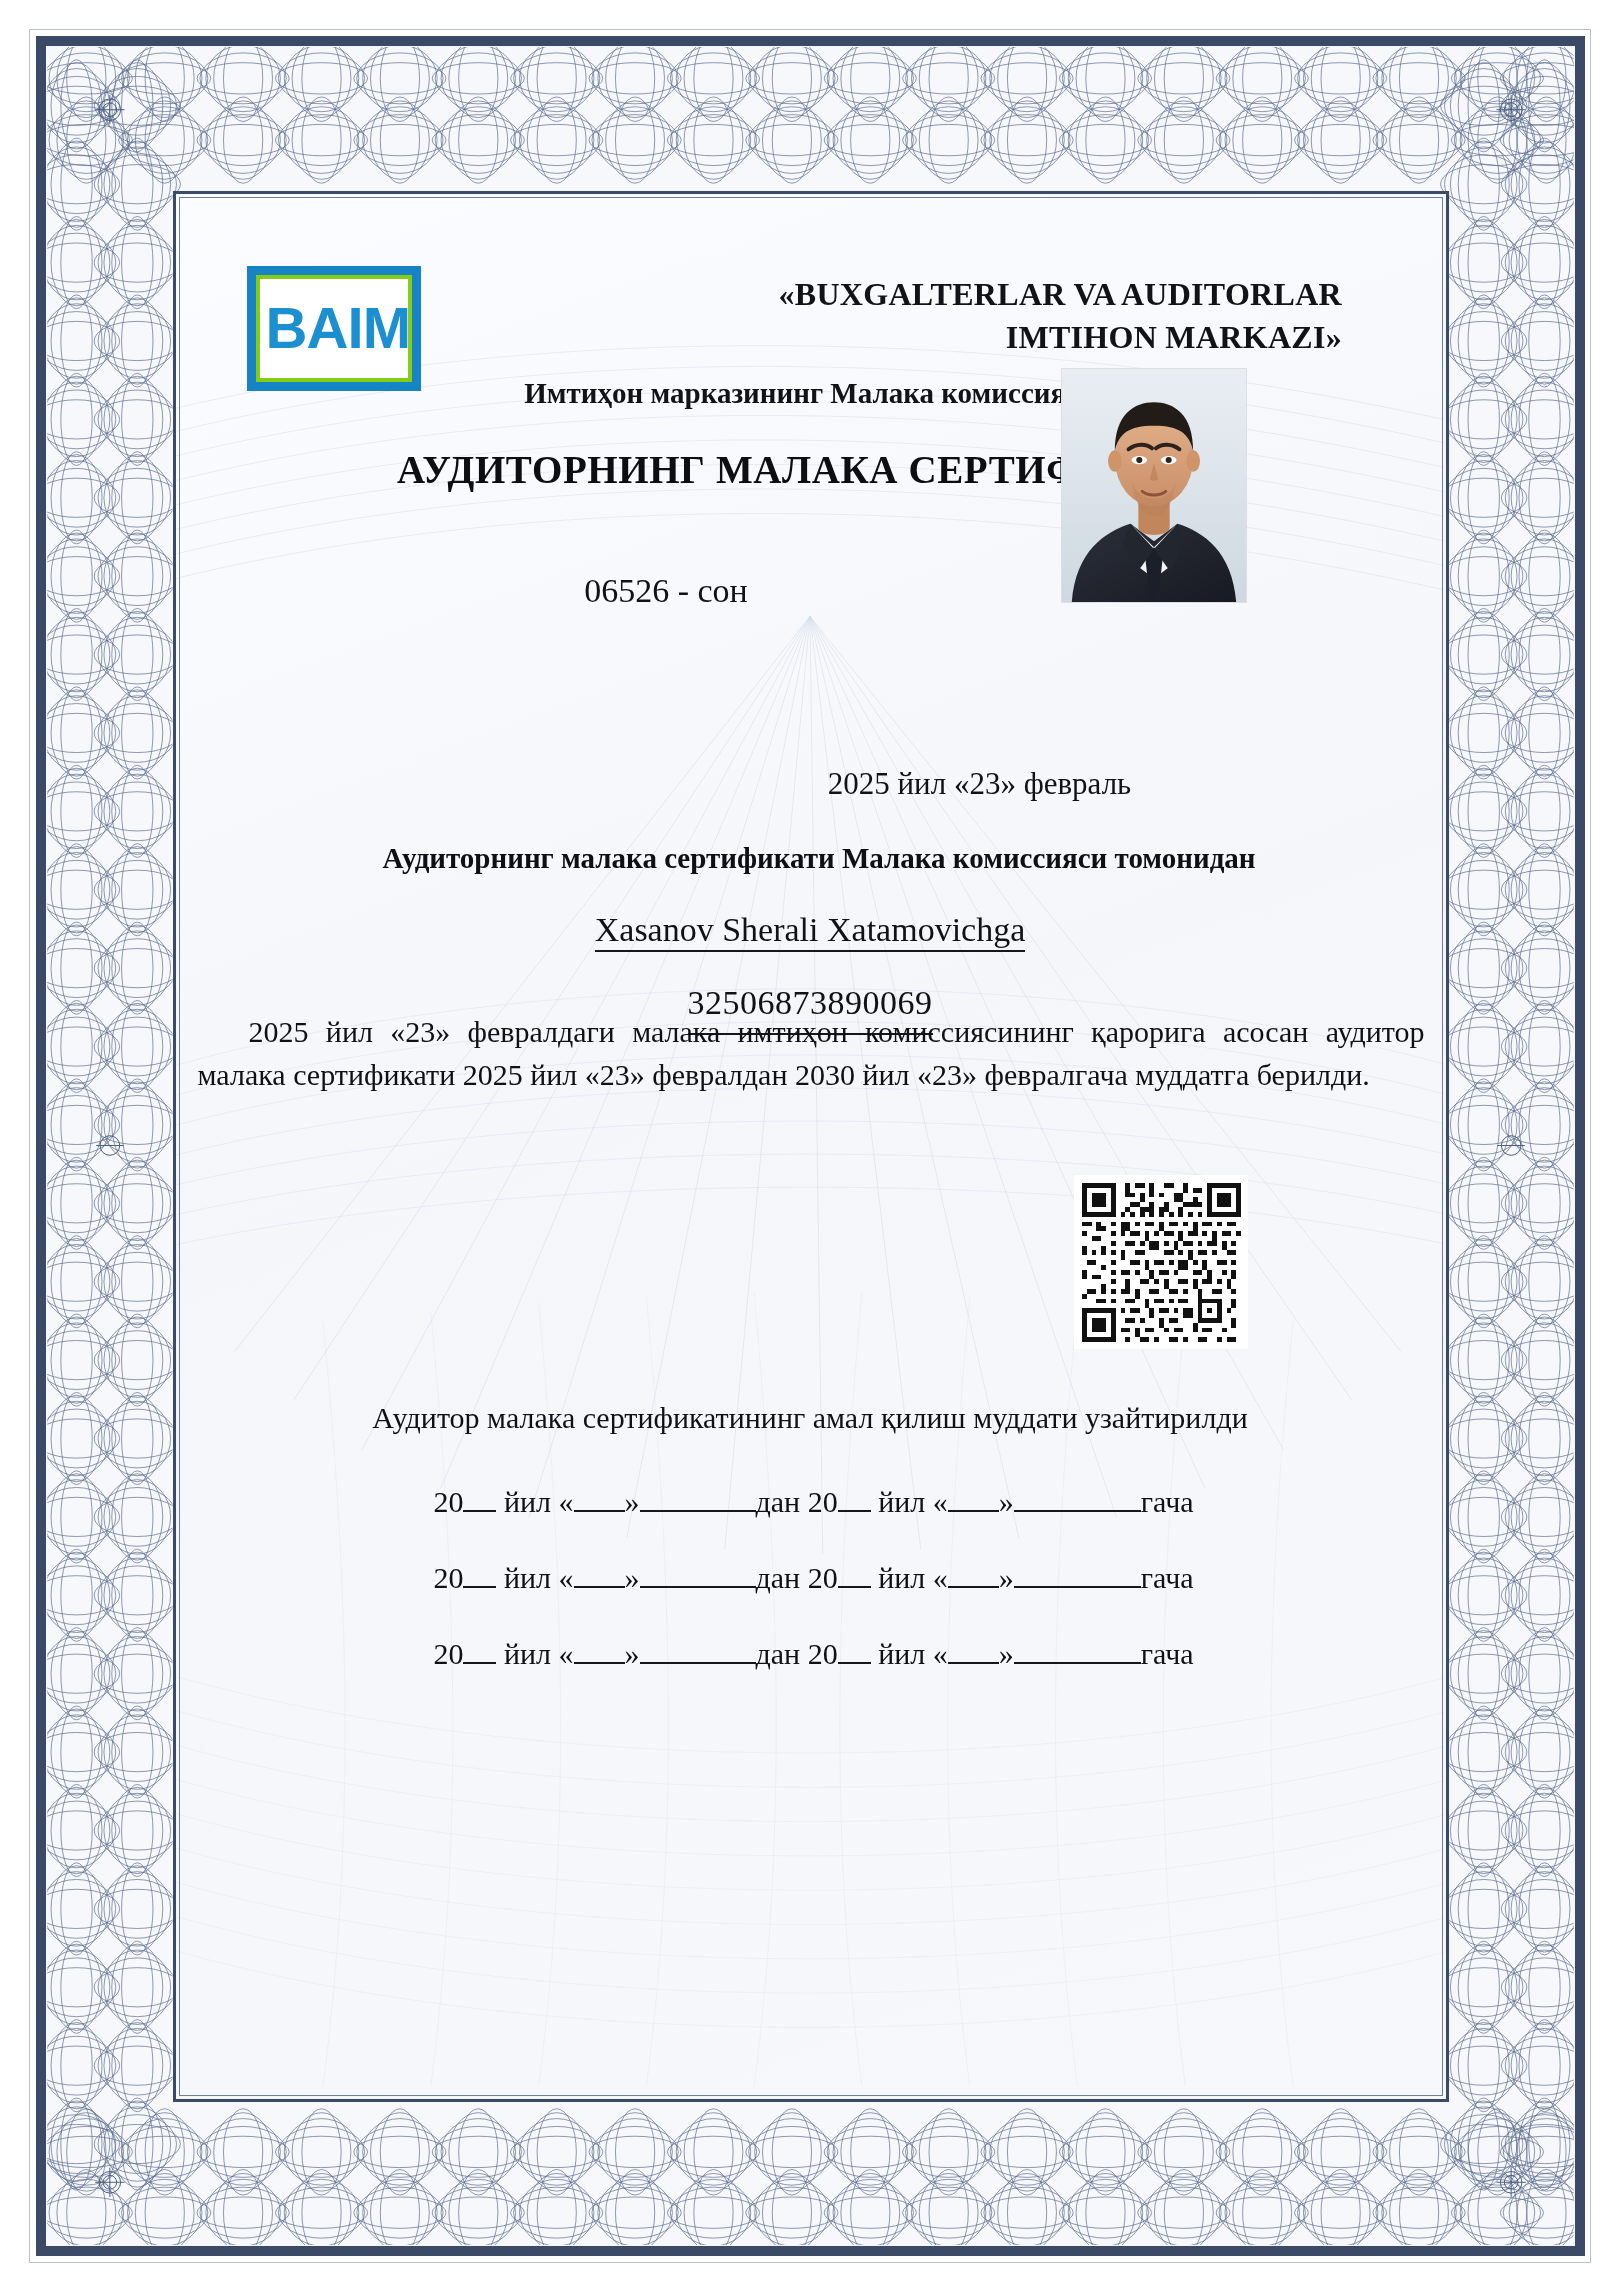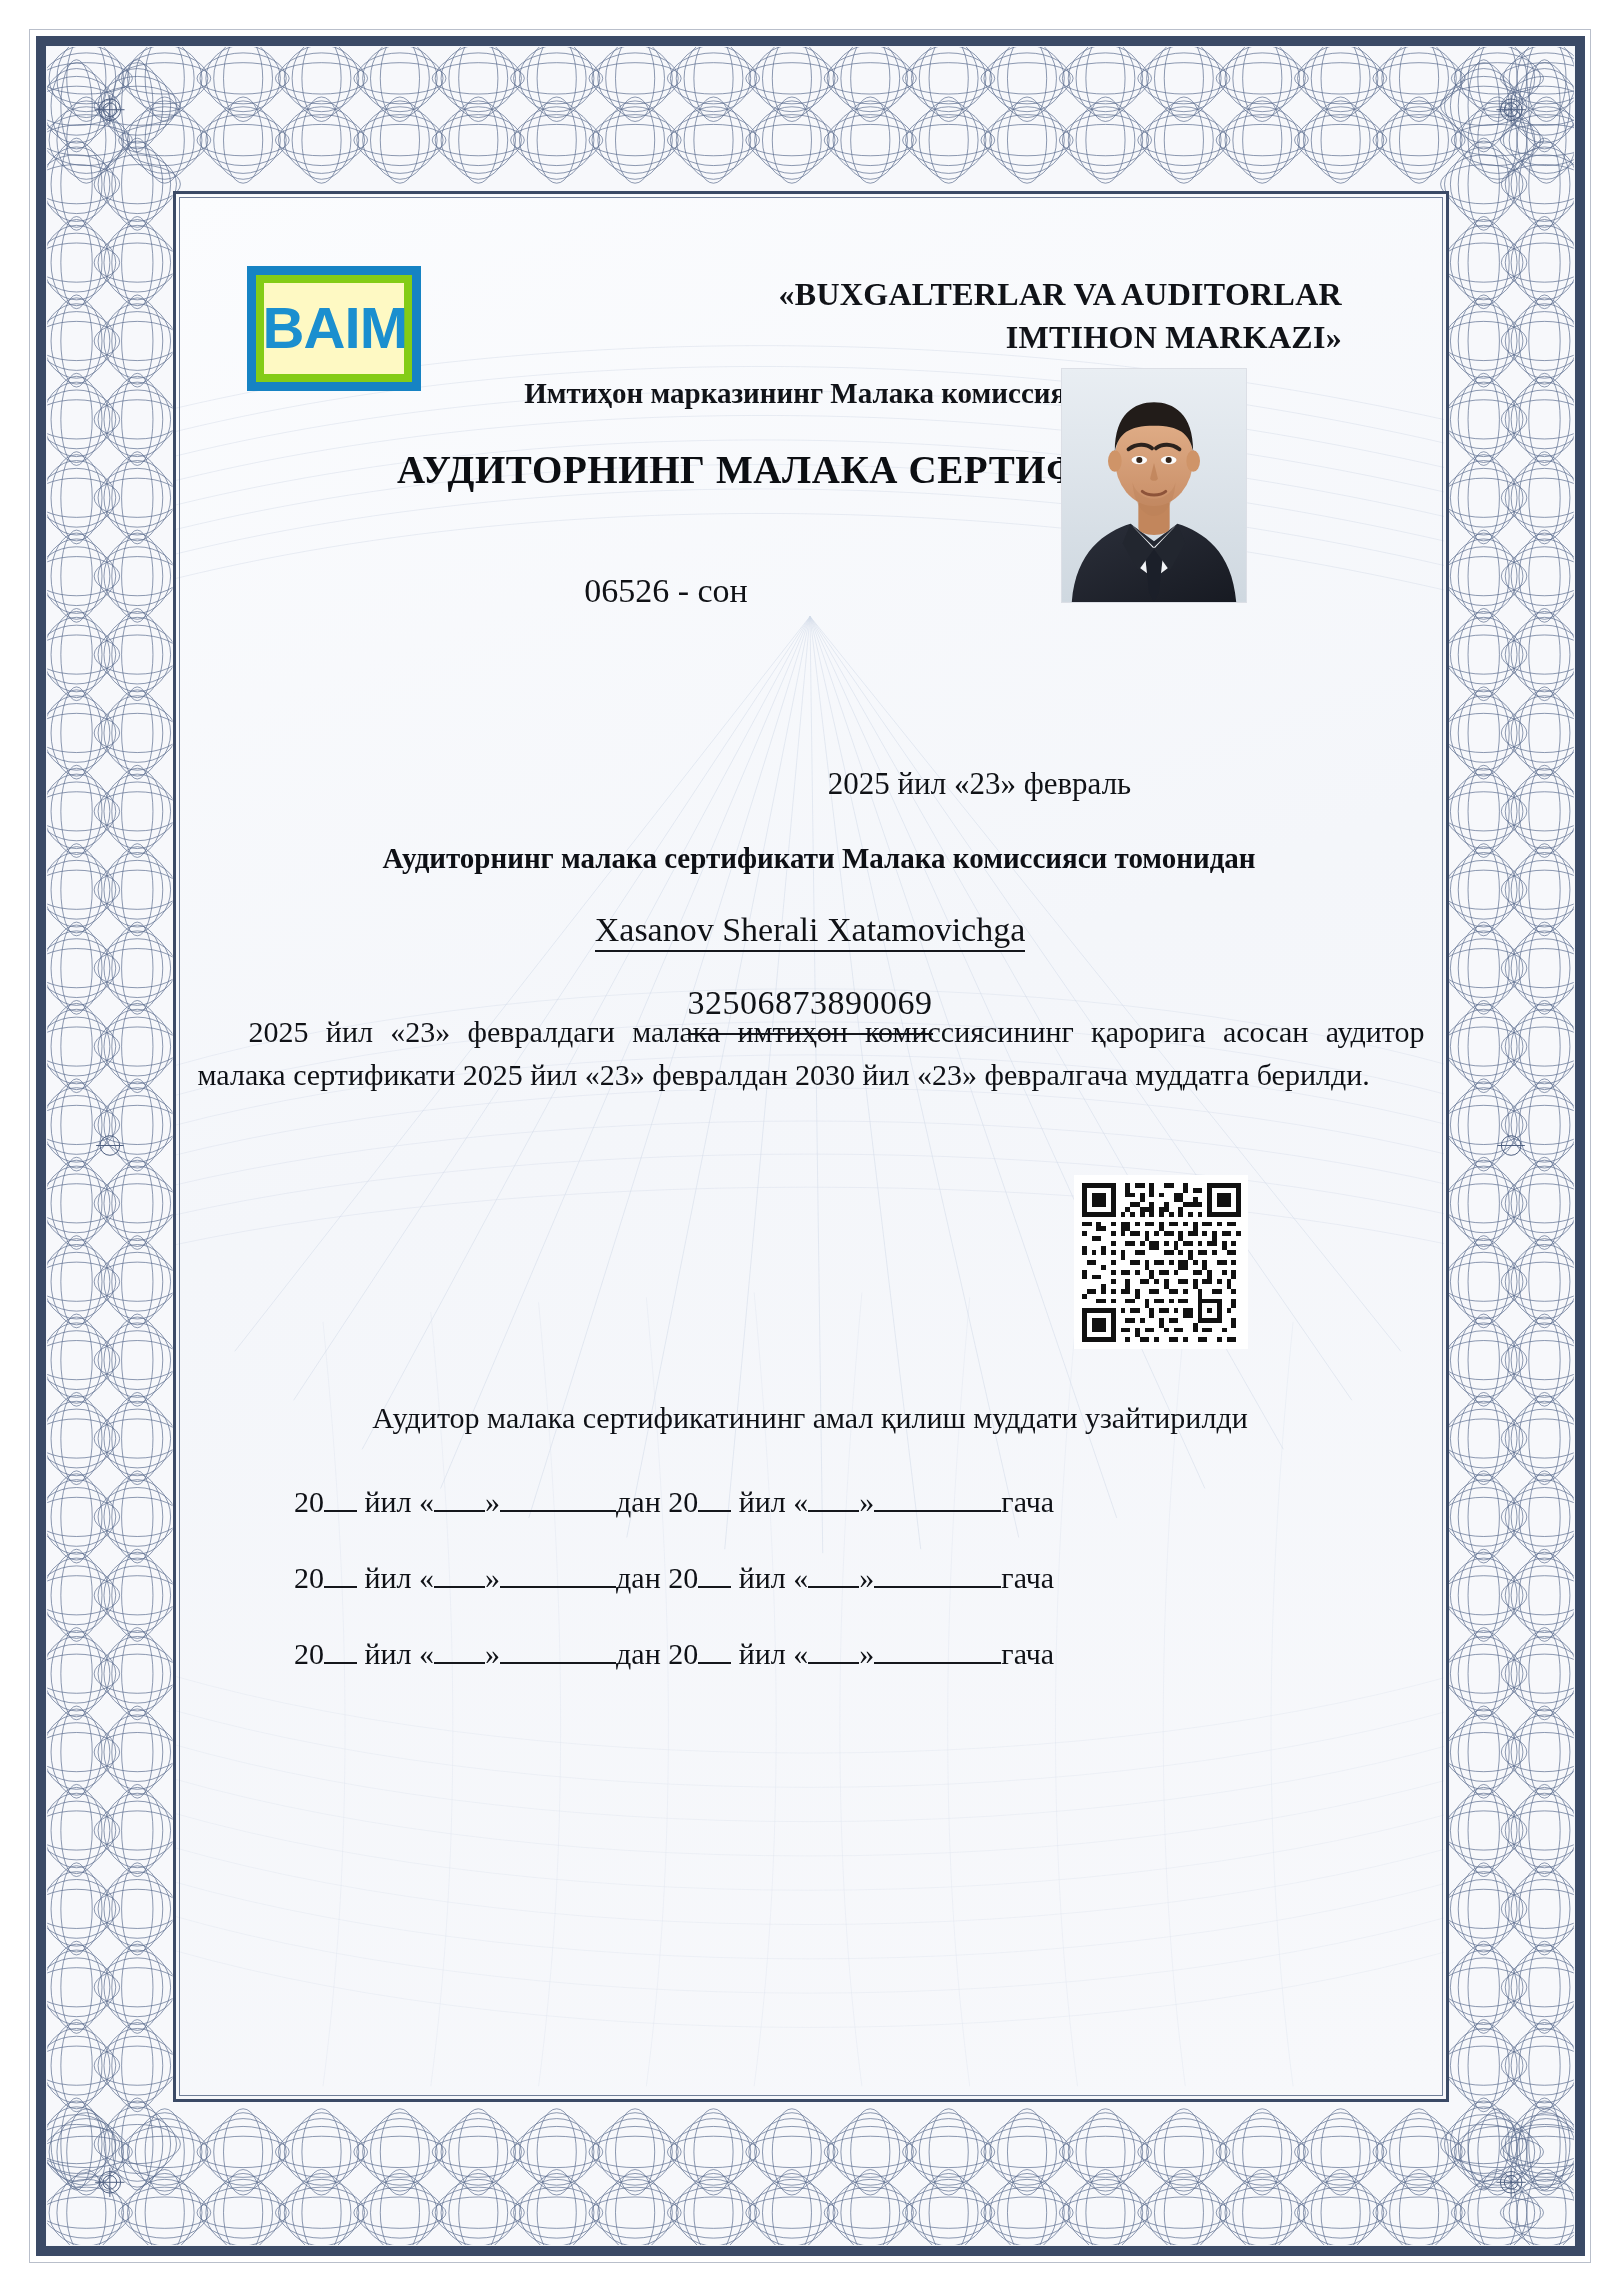--- a/index.html
+++ b/index.html
@@ -93,26 +93,26 @@
     top: 71px;
     width: 174px;
     height: 125px;
     background: #1683c4;
     padding: 8.8px;
     box-sizing: border-box;
   }
   .logo-inner {
     width: 100%;
     height: 100%;
-    background: #fef9c3;
-    border: 8px solid #84cc16;
+    background: #ffffff;
+    border: 4px solid #84cc16;
     box-sizing: border-box;
     display: flex;
     align-items: center;
-    justify-content: flex-start;
+    justify-content: flex-end;
   }
   .logo-text {
     font-family: "Liberation Sans", sans-serif;
     font-weight: 700;
     font-size: 57px;
     letter-spacing: -1px;
     color: #1b8fcf;
     line-height: 1;
     transform: scaleX(1.02);
   }
@@ -281,20 +281,21 @@
     font-size: 30px;
     color: #0f1116;
   }
 
   
   .blank-rows {
     position: absolute;
     left: 118px;
     top: 1269px;
     width: 1039px;
+    text-align: center;
   }
   .blank-row {
     font-size: 30px;
     color: #0f1116;
     height: 76px;
     line-height: 76px;
     white-space: nowrap;
   }
   .u {
     display: inline-block;

